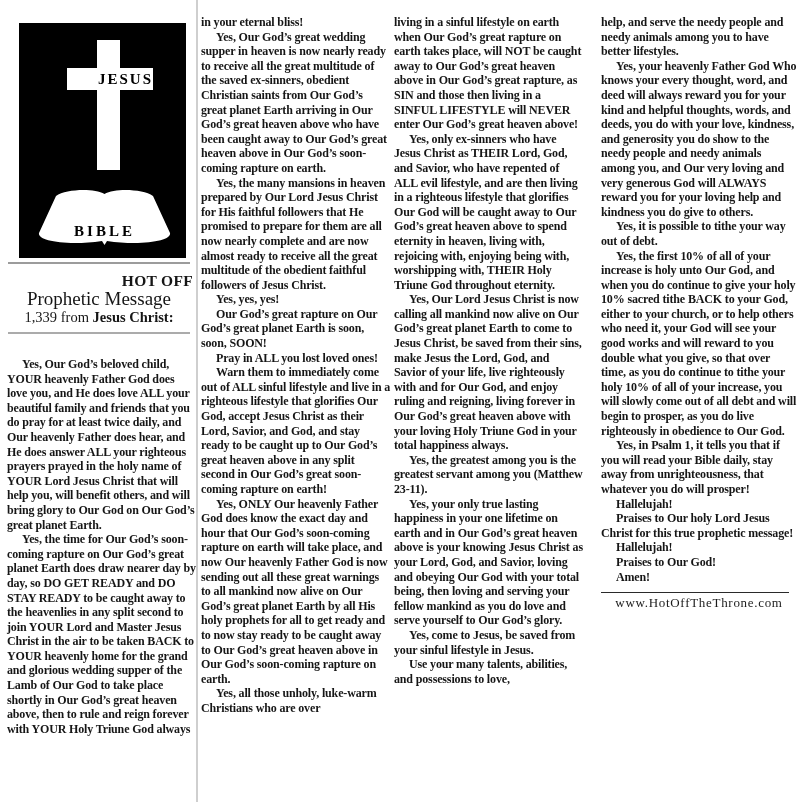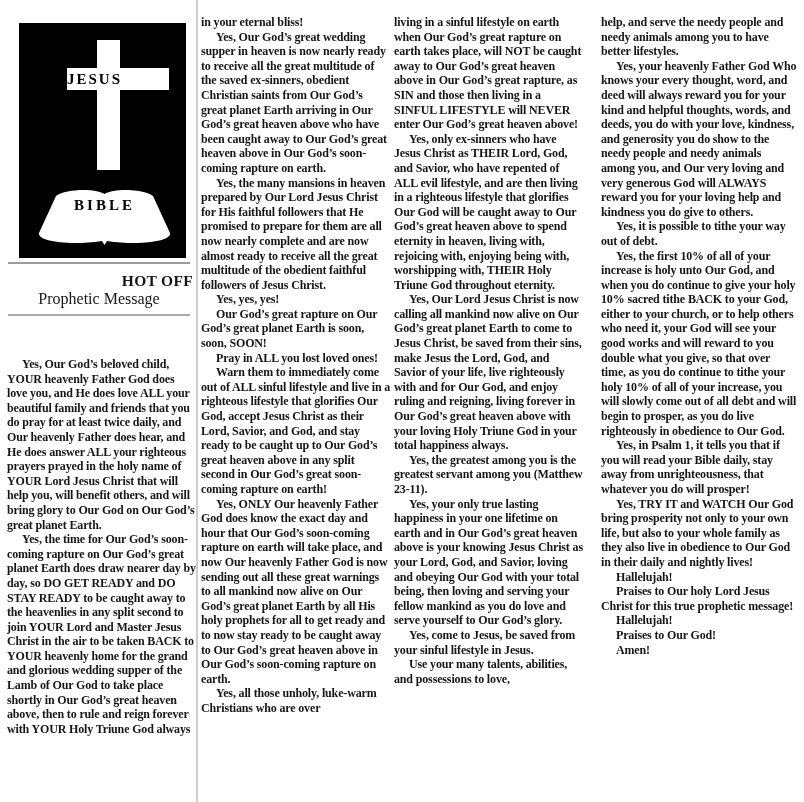--- a/index.html
+++ b/index.html
@@ -4,33 +4,33 @@
 <style>
   html,body{margin:0;padding:0;}
   body{
     width:804px;height:802px;position:relative;overflow:hidden;
     background:#ffffff;color:#161616;
     font-family:"Liberation Serif","DejaVu Serif",serif;
   }
   
   #logo{position:absolute;left:19px;top:23px;width:167px;height:235px;background:#000;}
   #cross-v{position:absolute;left:78px;top:17px;width:23px;height:130px;background:#fff;}
-  #cross-h{position:absolute;left:48px;top:45px;width:102px;height:22px;background:#fff;
-           text-align:left;line-height:22px;font-weight:bold;font-size:15px;
+  #cross-h{position:absolute;left:48px;top:45px;width:86px;height:22px;background:#fff;
+           text-align:right;line-height:22px;font-weight:bold;font-size:15px;
            letter-spacing:2px;color:#000;}
   #book{position:absolute;left:13px;top:164px;width:145px;height:61px;}
-  #book-label{position:absolute;left:13px;top:174px;width:145px;text-align:center;
+  #book-label{position:absolute;left:13px;top:200px;width:145px;text-align:center;
               font-weight:bold;font-size:15px;letter-spacing:3px;color:#000;}
   
   #header{position:absolute;left:5px;top:262px;width:188px;text-align:center;}
   .hrule{border-top:2px solid #9c9c9c;margin:0 3px;}
   .hrule.bottom{margin-top:6px;border-top-color:#ababab;}
   #header .t{font-size:15.5px;font-weight:bold;line-height:18px;letter-spacing:.3px;text-align:right;}
   #header .t.first{margin-top:8px;}
-  #header .s{font-size:16px;line-height:18px;}
+  #header .s{font-size:19px;line-height:18px;}
   #header .n{font-size:14.5px;line-height:18px;}
   #header .n .nb{font-weight:bold;}
   
   .col{position:absolute;font-size:12px;line-height:14.6px;font-weight:bold;
        letter-spacing:-0.15px;}
   .col p{margin:0;}
   .col p.indent{text-indent:15px;}
   #col1-body{left:7px;top:357px;width:190px;}
   #col2{left:201px;top:15px;width:190px;}
   #col3{left:394px;top:15px;width:190px;}
@@ -56,20 +56,24 @@
   </svg>
   <div id="book-label">BIBLE</div>
 </div>
 
 <div id="vsep"></div>
 
 <div id="header">
   <div class="hrule"></div>
   <div class="t first">HOT OFF</div>
   <div class="s">Prophetic Message</div>
+  <div class="n">
+    <span>1,339 from</span>
+    <span class="nb">Jesus Christ:</span>
+  </div>
   <div class="hrule bottom"></div>
 </div>
 
 <div id="col1-body" class="col">
     <p class="para indent">Yes, Our God’s beloved child, YOUR heavenly Father God does love you, and He does love ALL your beautiful family and friends that you do pray for at least twice daily, and Our heavenly Father does hear, and He does answer ALL your righteous prayers prayed in the holy name of YOUR Lord Jesus Christ that will help you, will benefit others, and will bring glory to Our God on Our God’s great planet Earth.</p>
     <p class="para indent">Yes, the time for Our God’s soon-coming rapture on Our God’s great planet Earth does draw nearer day by day, so DO GET READY and DO STAY READY to be caught away to the heavenlies in any split second to join YOUR Lord and Master Jesus Christ in the air to be taken BACK to YOUR heavenly home for the grand and glorious wedding supper of the Lamb of Our God to take place shortly in Our God’s great heaven above, then to rule and reign forever with YOUR Holy Triune God always</p>
   </div>
 <div id="col2" class="col">
     <p class="para">in your eternal bliss!</p>
     <p class="para indent">Yes, Our God’s great wedding supper in heaven is now nearly ready to receive all the great multitude of the saved ex-sinners, obedient Christian saints from Our God’s great planet Earth arriving in Our God’s great heaven above who have been caught away to Our God’s great heaven above in Our God’s soon-coming rapture on earth.</p>
@@ -90,20 +94,23 @@
     <p class="para indent">Yes, come to Jesus, be saved from your sinful lifestyle in Jesus.</p>
     <p class="para indent">Use your many talents, abilities, and possessions to love,</p>
   </div>
 <div id="col4" class="col">
   <div>
       <p class="para">help, and serve the needy people and needy animals among you to have better lifestyles.</p>
       <p class="para indent">Yes, your heavenly Father God Who knows your every thought, word, and deed will always reward you for your kind and helpful thoughts, words, and deeds, you do with your love, kindness, and generosity you do show to the needy people and needy animals among you, and Our very loving and very generous God will ALWAYS reward you for your loving help and kindness you do give to others.</p>
       <p class="para indent">Yes, it is possible to tithe your way out of debt.</p>
       <p class="para indent">Yes, the first 10% of all of your increase is holy unto Our God, and when you do continue to give your holy 10% sacred tithe BACK to your God, either to your church, or to help others who need it, your God will see your good works and will reward to you double what you give, so that over time, as you do continue to tithe your holy 10% of all of your increase, you will slowly come out of all debt and will begin to prosper, as you do live righteously in obedience to Our God.</p>
       <p class="para indent">Yes, in Psalm 1, it tells you that if you will read your Bible daily, stay away from unrighteousness, that whatever you do will prosper!</p>
-      <p class="para indent">Yes, TRY IT and WATCH Our God bring prosperity not only to your own life, but also to your whole family as they also live in obedience to Our God in their daily and nightly lives!</p>
       <p class="para indent">Hallelujah!</p>
       <p class="para indent">Praises to Our holy Lord Jesus Christ for this true prophetic message!</p>
       <p class="para indent">Hallelujah!</p>
       <p class="para indent">Praises to Our God!</p>
       <p class="para indent">Amen!</p>
     </div>
+  <div id="footer">
+    <div id="footer-rule"></div>
+    <div id="footer-url">www.HotOffTheThrone.com</div>
+  </div>
 </div>
 
 </body></html>

